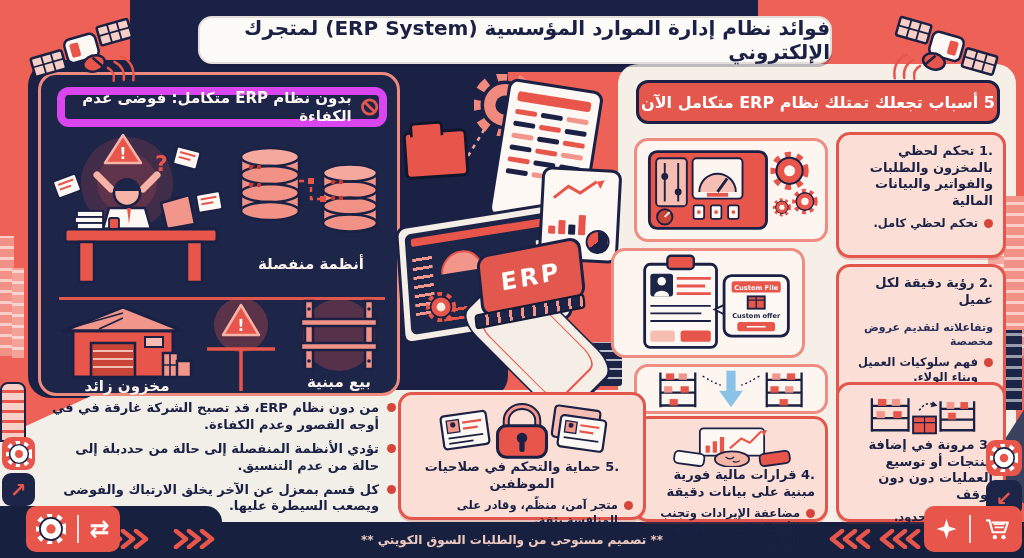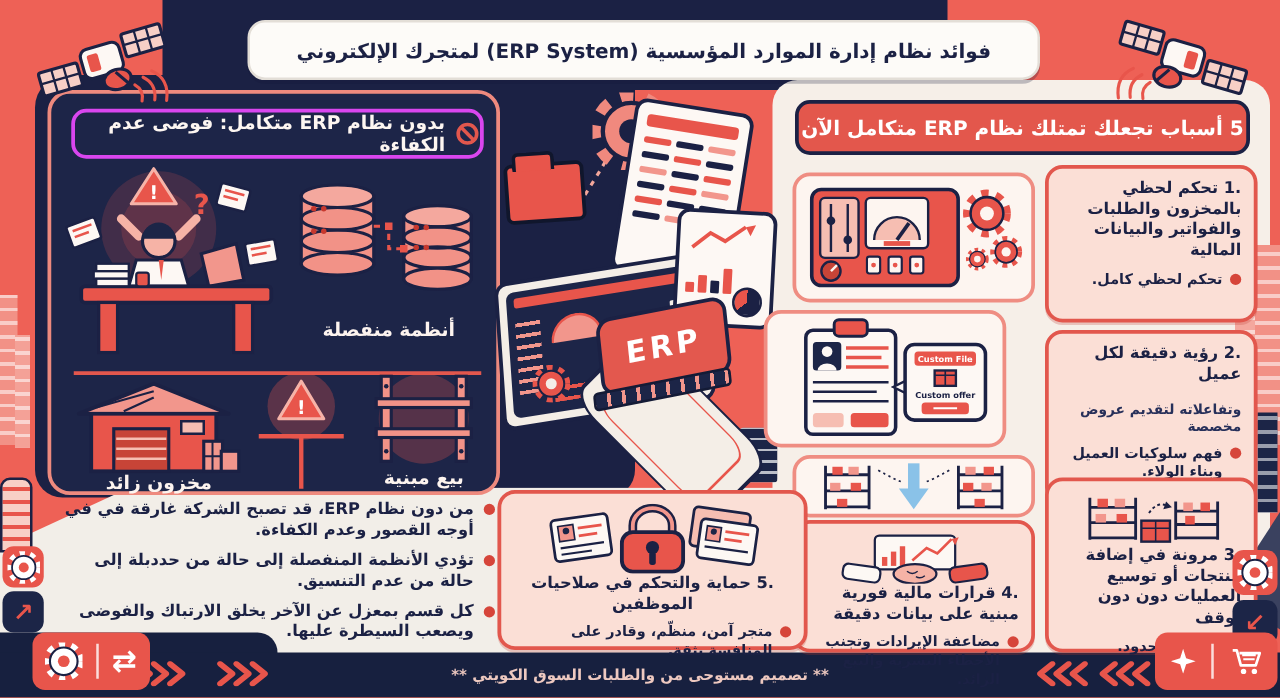--- a/index.html
+++ b/index.html
@@ -8,24 +8,24 @@
   .abs{position:absolute}
   
   .bg-navy-top{left:130px;top:0;width:628px;height:72px;background:#1b2144}
   .bg-navy-main{left:28px;top:60px;width:480px;height:338px;background:#1b2144;border-radius:26px 0 22px 22px}
   .light-area{left:0;top:390px;width:652px;height:134px;background:#f2eee8;clip-path:polygon(104px 0,100% 0,100% 100%,0 100%,0 48px)}
   .right-panel{left:618px;top:64px;width:398px;height:460px;background:#f6efe8;border-radius:20px}
   .footer-bar{left:0;top:522px;width:1024px;height:36px;background:#17203f}
   .footer-raise{left:0;top:506px;width:222px;height:18px;background:#17203f;border-radius:0 16px 0 0}
   
   .title-bar{left:198px;top:16px;width:634px;height:48px;background:#fdfbf8;border:2px solid #e3ded7;border-radius:14px;display:flex;align-items:center;justify-content:center;box-shadow:0 3px 0 rgba(20,25,55,.25);z-index:6}
-  .title-bar p{font-size:16px;font-weight:bold;color:#1b2144}
+  .title-bar p{font-size:20px;font-weight:bold;color:#1b2144}
   
   .left-panel{left:38px;top:72px;width:362px;height:324px;background:#1d2548;border:3px solid #ee8a7e;border-radius:18px;z-index:3}
-  .pill{left:16px;top:12px;width:330px;height:40px;border:3px solid #d946ef;border-radius:12px;display:flex;align-items:center;justify-content:center;gap:8px}
+  .pill{left:16px;top:12px;width:330px;height:40px;border:8px solid #d946ef;border-radius:12px;display:flex;align-items:center;justify-content:center;gap:8px}
   .pill p{color:#fdf6f1;font-weight:bold;font-size:15px}
   .lbl{color:#fdf4ef;font-weight:bold;font-size:15px;text-align:center}
   .divider{left:18px;top:222px;width:326px;border-top:3px solid #e2574d}
   
   .card{background:#fbdfd6;border:3px solid #e2574d;border-radius:14px;padding:8px 10px;z-index:4;box-shadow:0 2px 0 rgba(190,60,50,.25)}
   .tile{background:#fdf5f0;border:3px solid #ef8d82;border-radius:14px;display:flex;align-items:center;justify-content:center;z-index:4;overflow:hidden}
   .r-title{font-weight:bold;font-size:13px;line-height:1.28;text-align:right;color:#1b2144}
   .r-sub{font-weight:bold;font-size:11px;line-height:1.25;text-align:right;color:#27305a;margin-top:13px}
   .b-row{display:flex;gap:6px;margin-top:6px;align-items:flex-start}
   .dot{width:9px;height:9px;border-radius:50%;background:#d6453a;flex:none;margin-top:3px}

